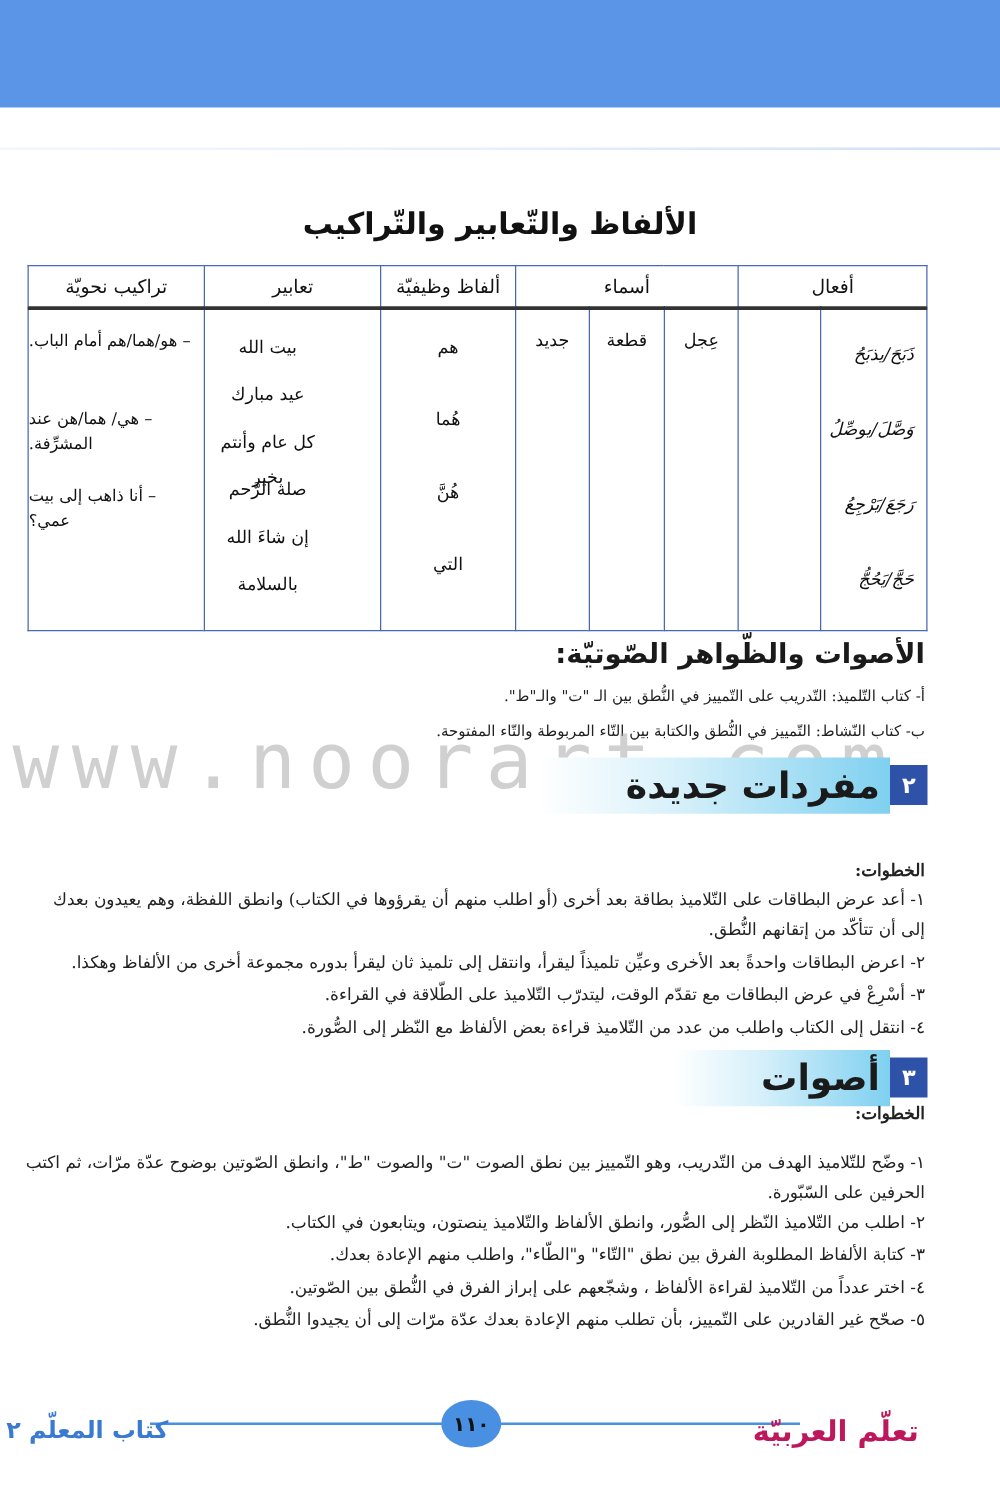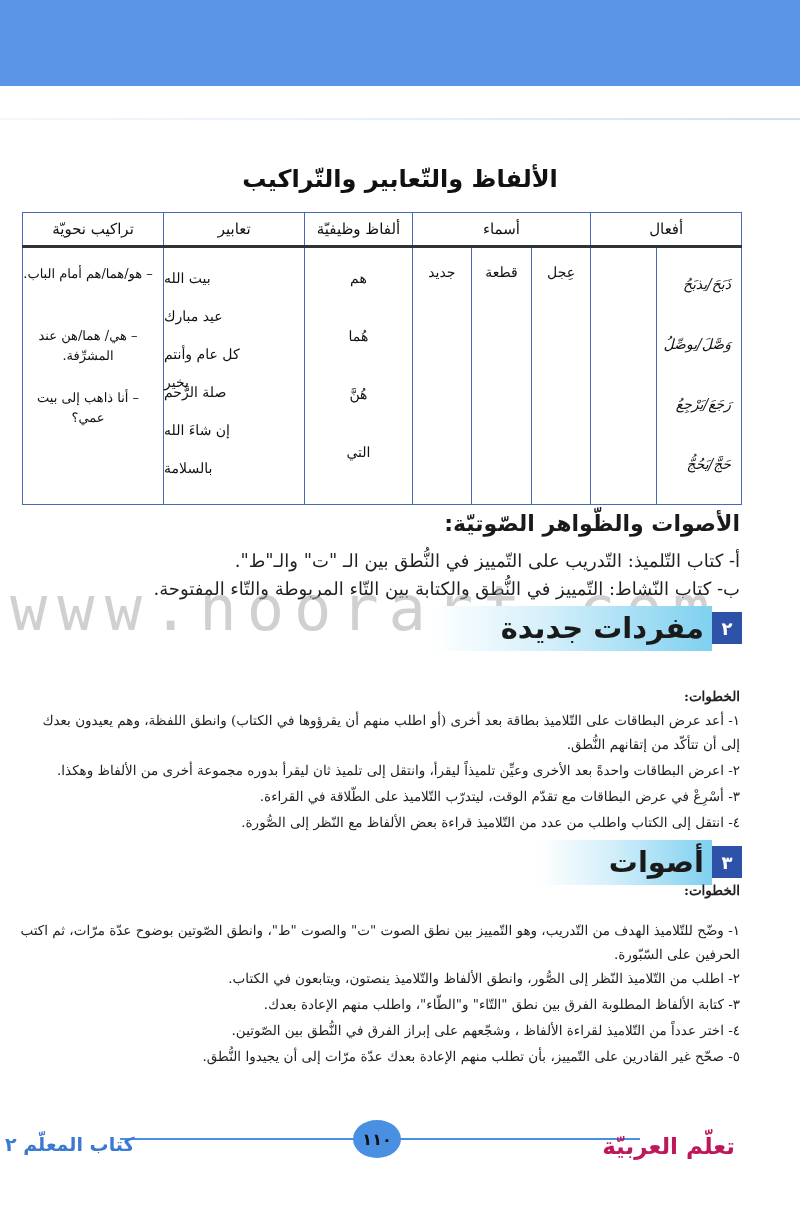--- a/index.html
+++ b/index.html
@@ -23,31 +23,31 @@
     table.vocab { position: absolute; left: 22px; top: 212px; width: 720px; height: 284px;
       border-collapse: collapse; direction: rtl; font-size: 14px; }
     table.vocab th, table.vocab td { border: 1.5px solid #4a68b5; }
     table.vocab thead th { height: 34px; font-weight: normal; font-size: 15px; text-align: center; color: #111; }
     table.vocab thead { border-bottom: 3px solid #333; }
     table.vocab td { vertical-align: top; padding-top: 16px; color: #111; }
     td.col-verbs-main { width: 86px; text-align: right; padding-right: 10px; }
     td.col-verbs-blank { width: 66px; }
     td.col-nouns { width: 60px; text-align: center; }
     td.col-func { width: 108px; text-align: center; }
-    td.col-expr { width: 142px; text-align: left; padding-right: 40px; margin-top: 12px; }
-    td.col-gram { width: 142px; text-align: center; padding-right: 10px; }
+    td.col-expr { width: 142px; text-align: center; padding-right: 40px; margin-top: 12px; }
+    td.col-gram { width: 142px; text-align: left; padding-right: 10px; }
     .stack div { line-height: 42px; height: 42px; }
     .stack.verbs div { height: 60px; line-height: 40px; font-style: italic; }
     .stack.expr div { height: 38px; line-height: 28px; }
     .stack.func div { height: 58px; line-height: 28px; }
     .stack.gram div { height: 62px; line-height: 20px; font-size: 13px; }
 
     .h2 { position: absolute; font-family: "DejaVu Sans", sans-serif; font-weight: bold; color: #1a1a1a; }
     .h2-phonetics { right: 60px; top: 511px; font-size: 22px; }
-    .para { position: absolute; right: 60px; font-size: 18px; color: #222; white-space: nowrap; }
+    .para { position: absolute; right: 60px; font-size: 12px; color: #222; white-space: nowrap; }
     .p-a { top: 550px; }
     .p-b { top: 578px; }
 
     .watermark { position: absolute; left: 10px; top: 572px; font-family: "DejaVu Sans Mono", monospace; font-size: 62px;
       letter-spacing: 10px; color: rgba(170,170,170,0.55); direction: ltr; pointer-events: none; }
 
     .numbered-head { position: absolute; right: 58px; height: 32px; display: flex; align-items: center; }
     .num-box { width: 30px; height: 32px; background: #2e52a8; color: #fff; display: flex; align-items: center;
       justify-content: center; font-family: "DejaVu Sans", sans-serif; font-weight: bold; font-size: 18px; }
     .head-band { height: 45px; padding: 0 8px 0 70px; display: flex; align-items: center;

